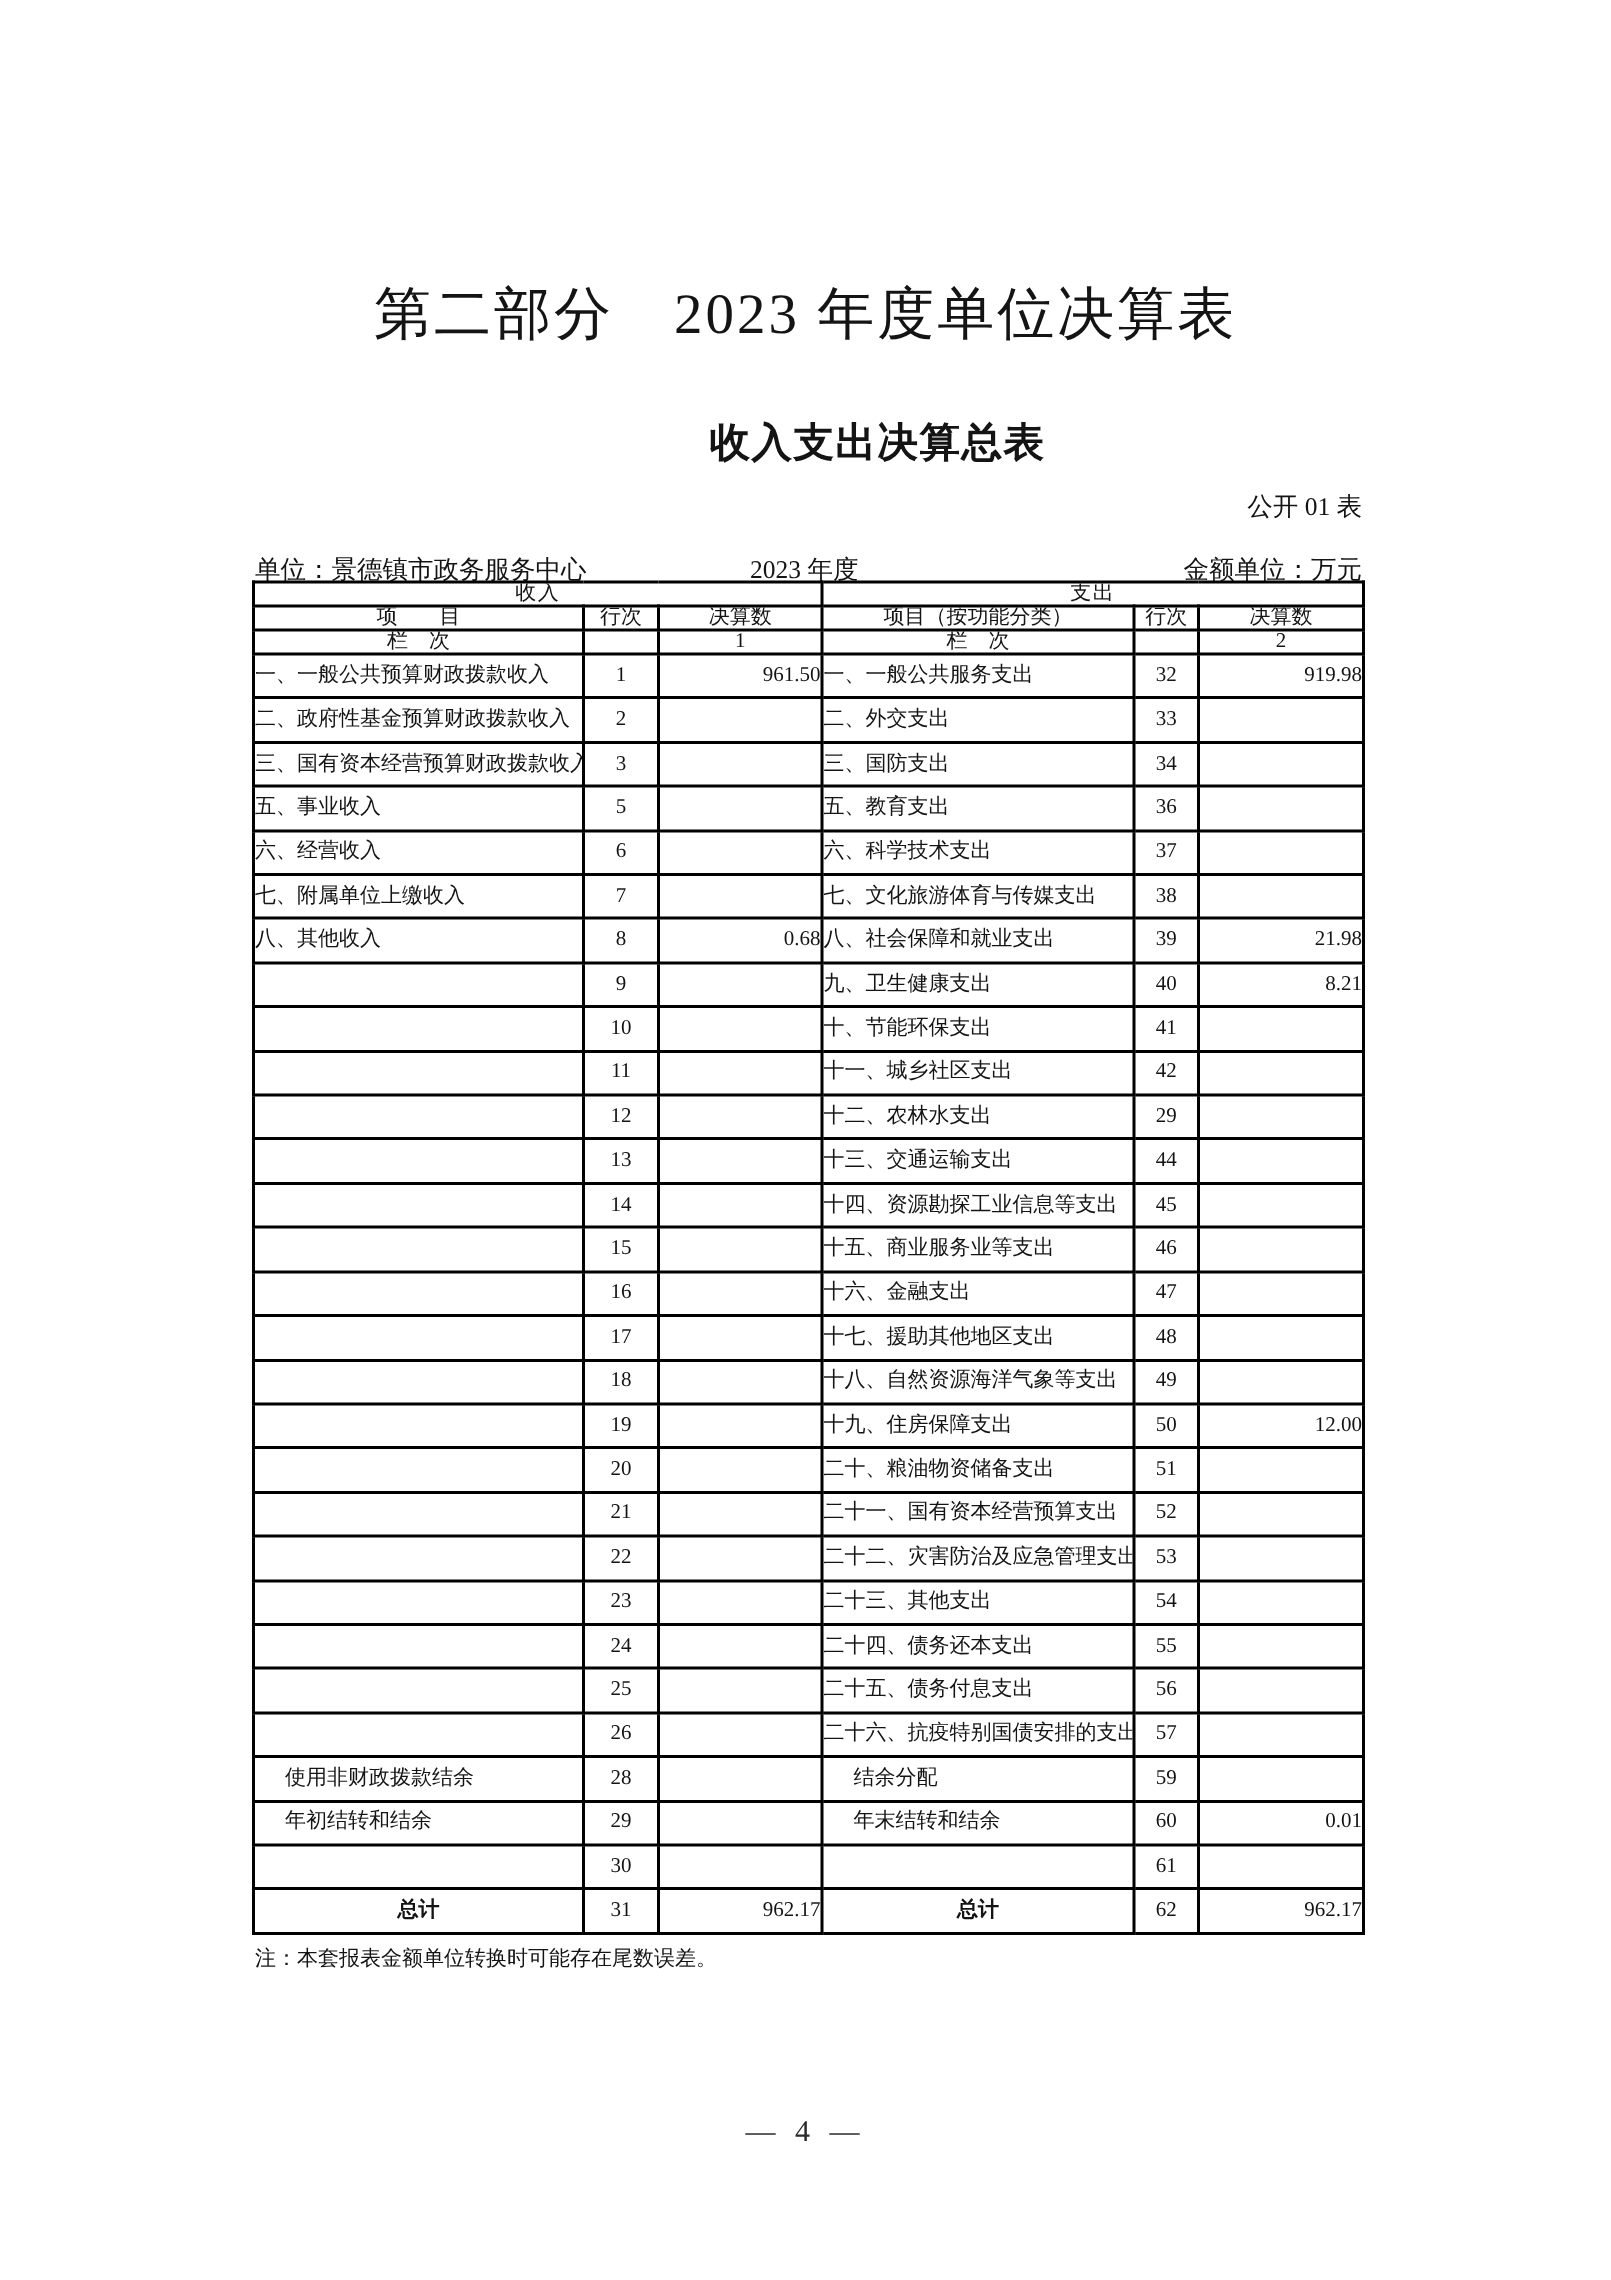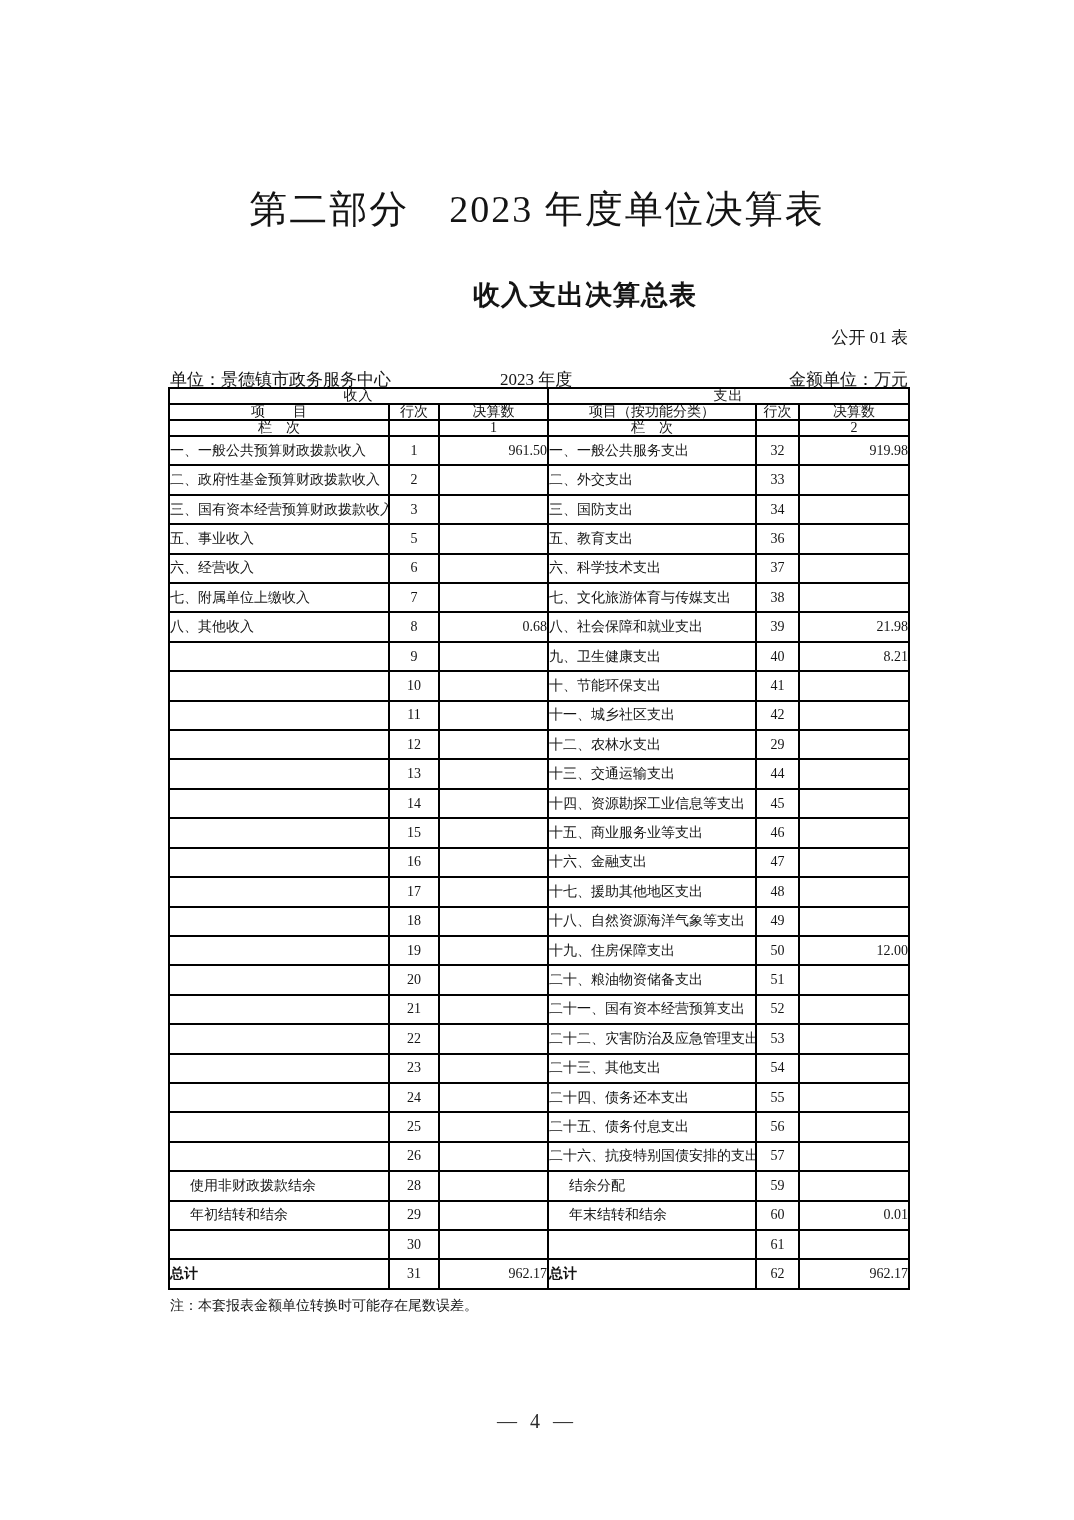--- a/index.html
+++ b/index.html
@@ -58,21 +58,21 @@
     font-weight: normal;
     padding: 0;
     overflow: hidden;
     white-space: nowrap;
     line-height: 1;
   }
   th.section-hdr { font-size: 15px; text-align: center; letter-spacing: 1px; margin-left: 48px; }
   th.col-hdr     { text-align: center; }
   td.c-item  { text-align: left; padding-left: 6px; }
   td.c-item.indent { padding-left: 20px; }
-  td.c-item.total  { text-align: left; font-weight: bold; padding-left: 0; }
+  td.c-item.total  { text-align: center; font-weight: bold; padding-left: 0; }
   td.c-rowno { text-align: center; }
   td.c-val   { text-align: right; padding-right: 8px; }
 
   .note {
     position: absolute;
     top: 1297px; left: 170px;
     font-size: 14px;
   }
   .page-no {
     position: absolute;

